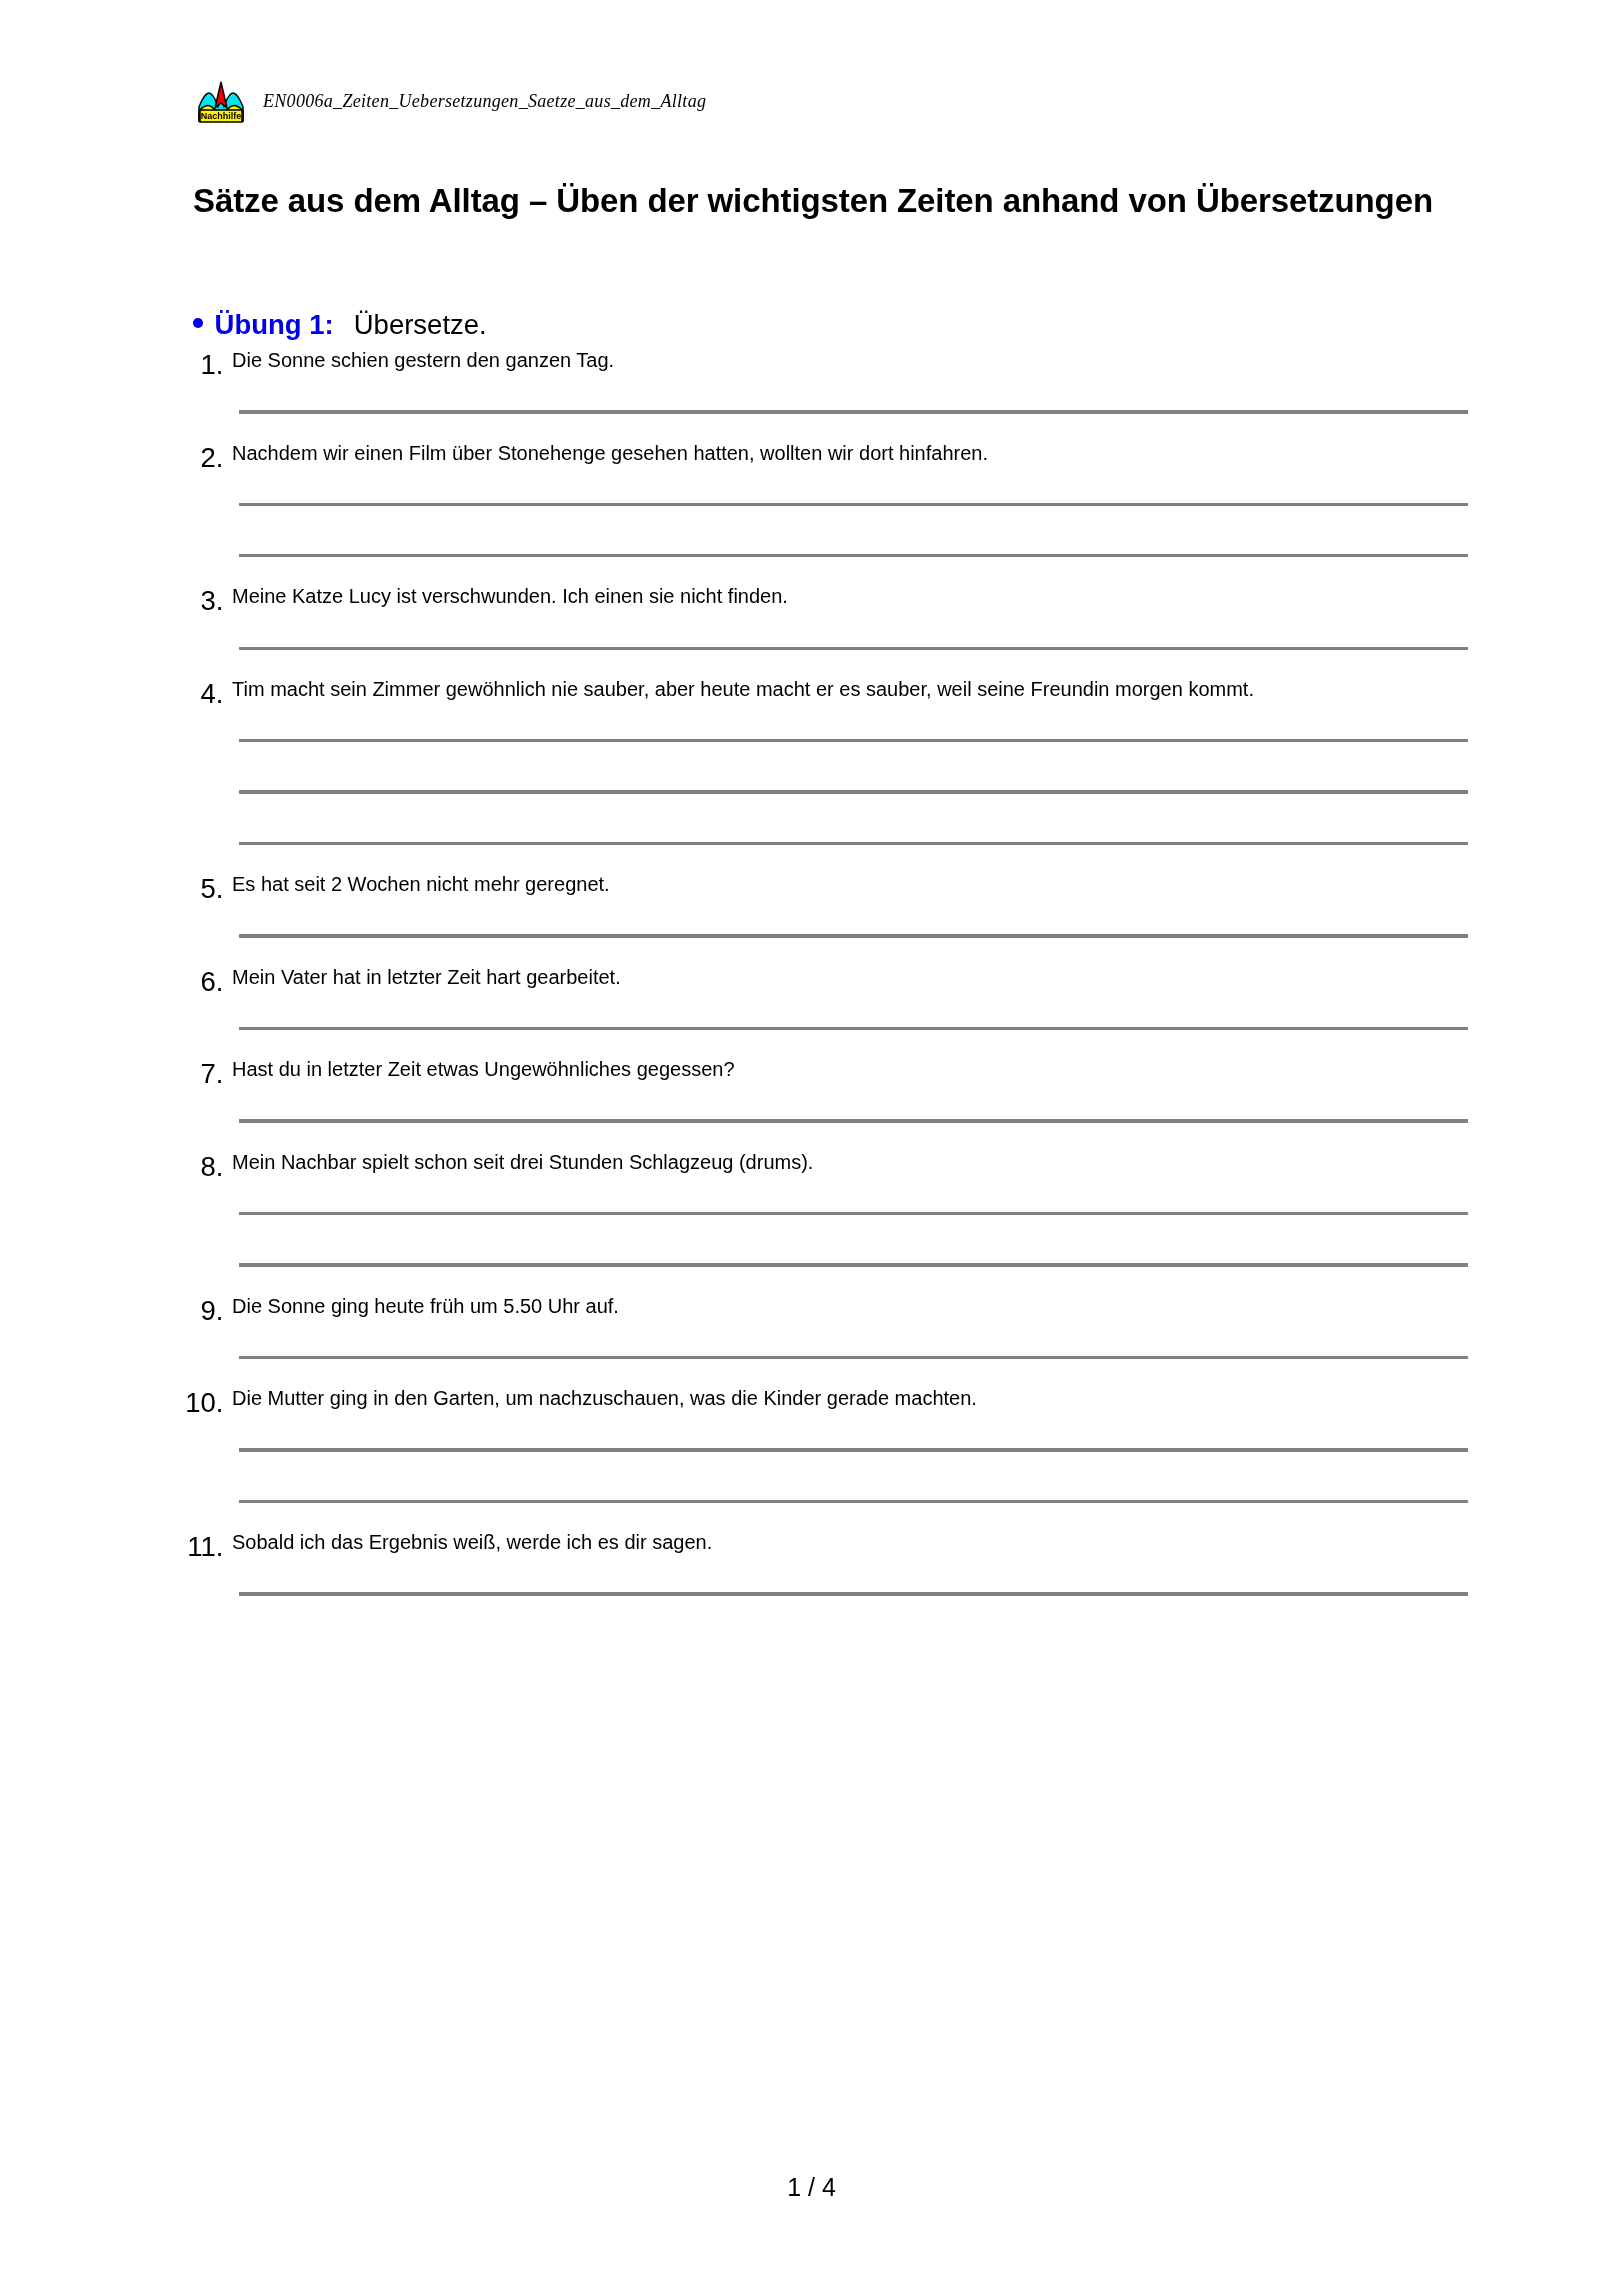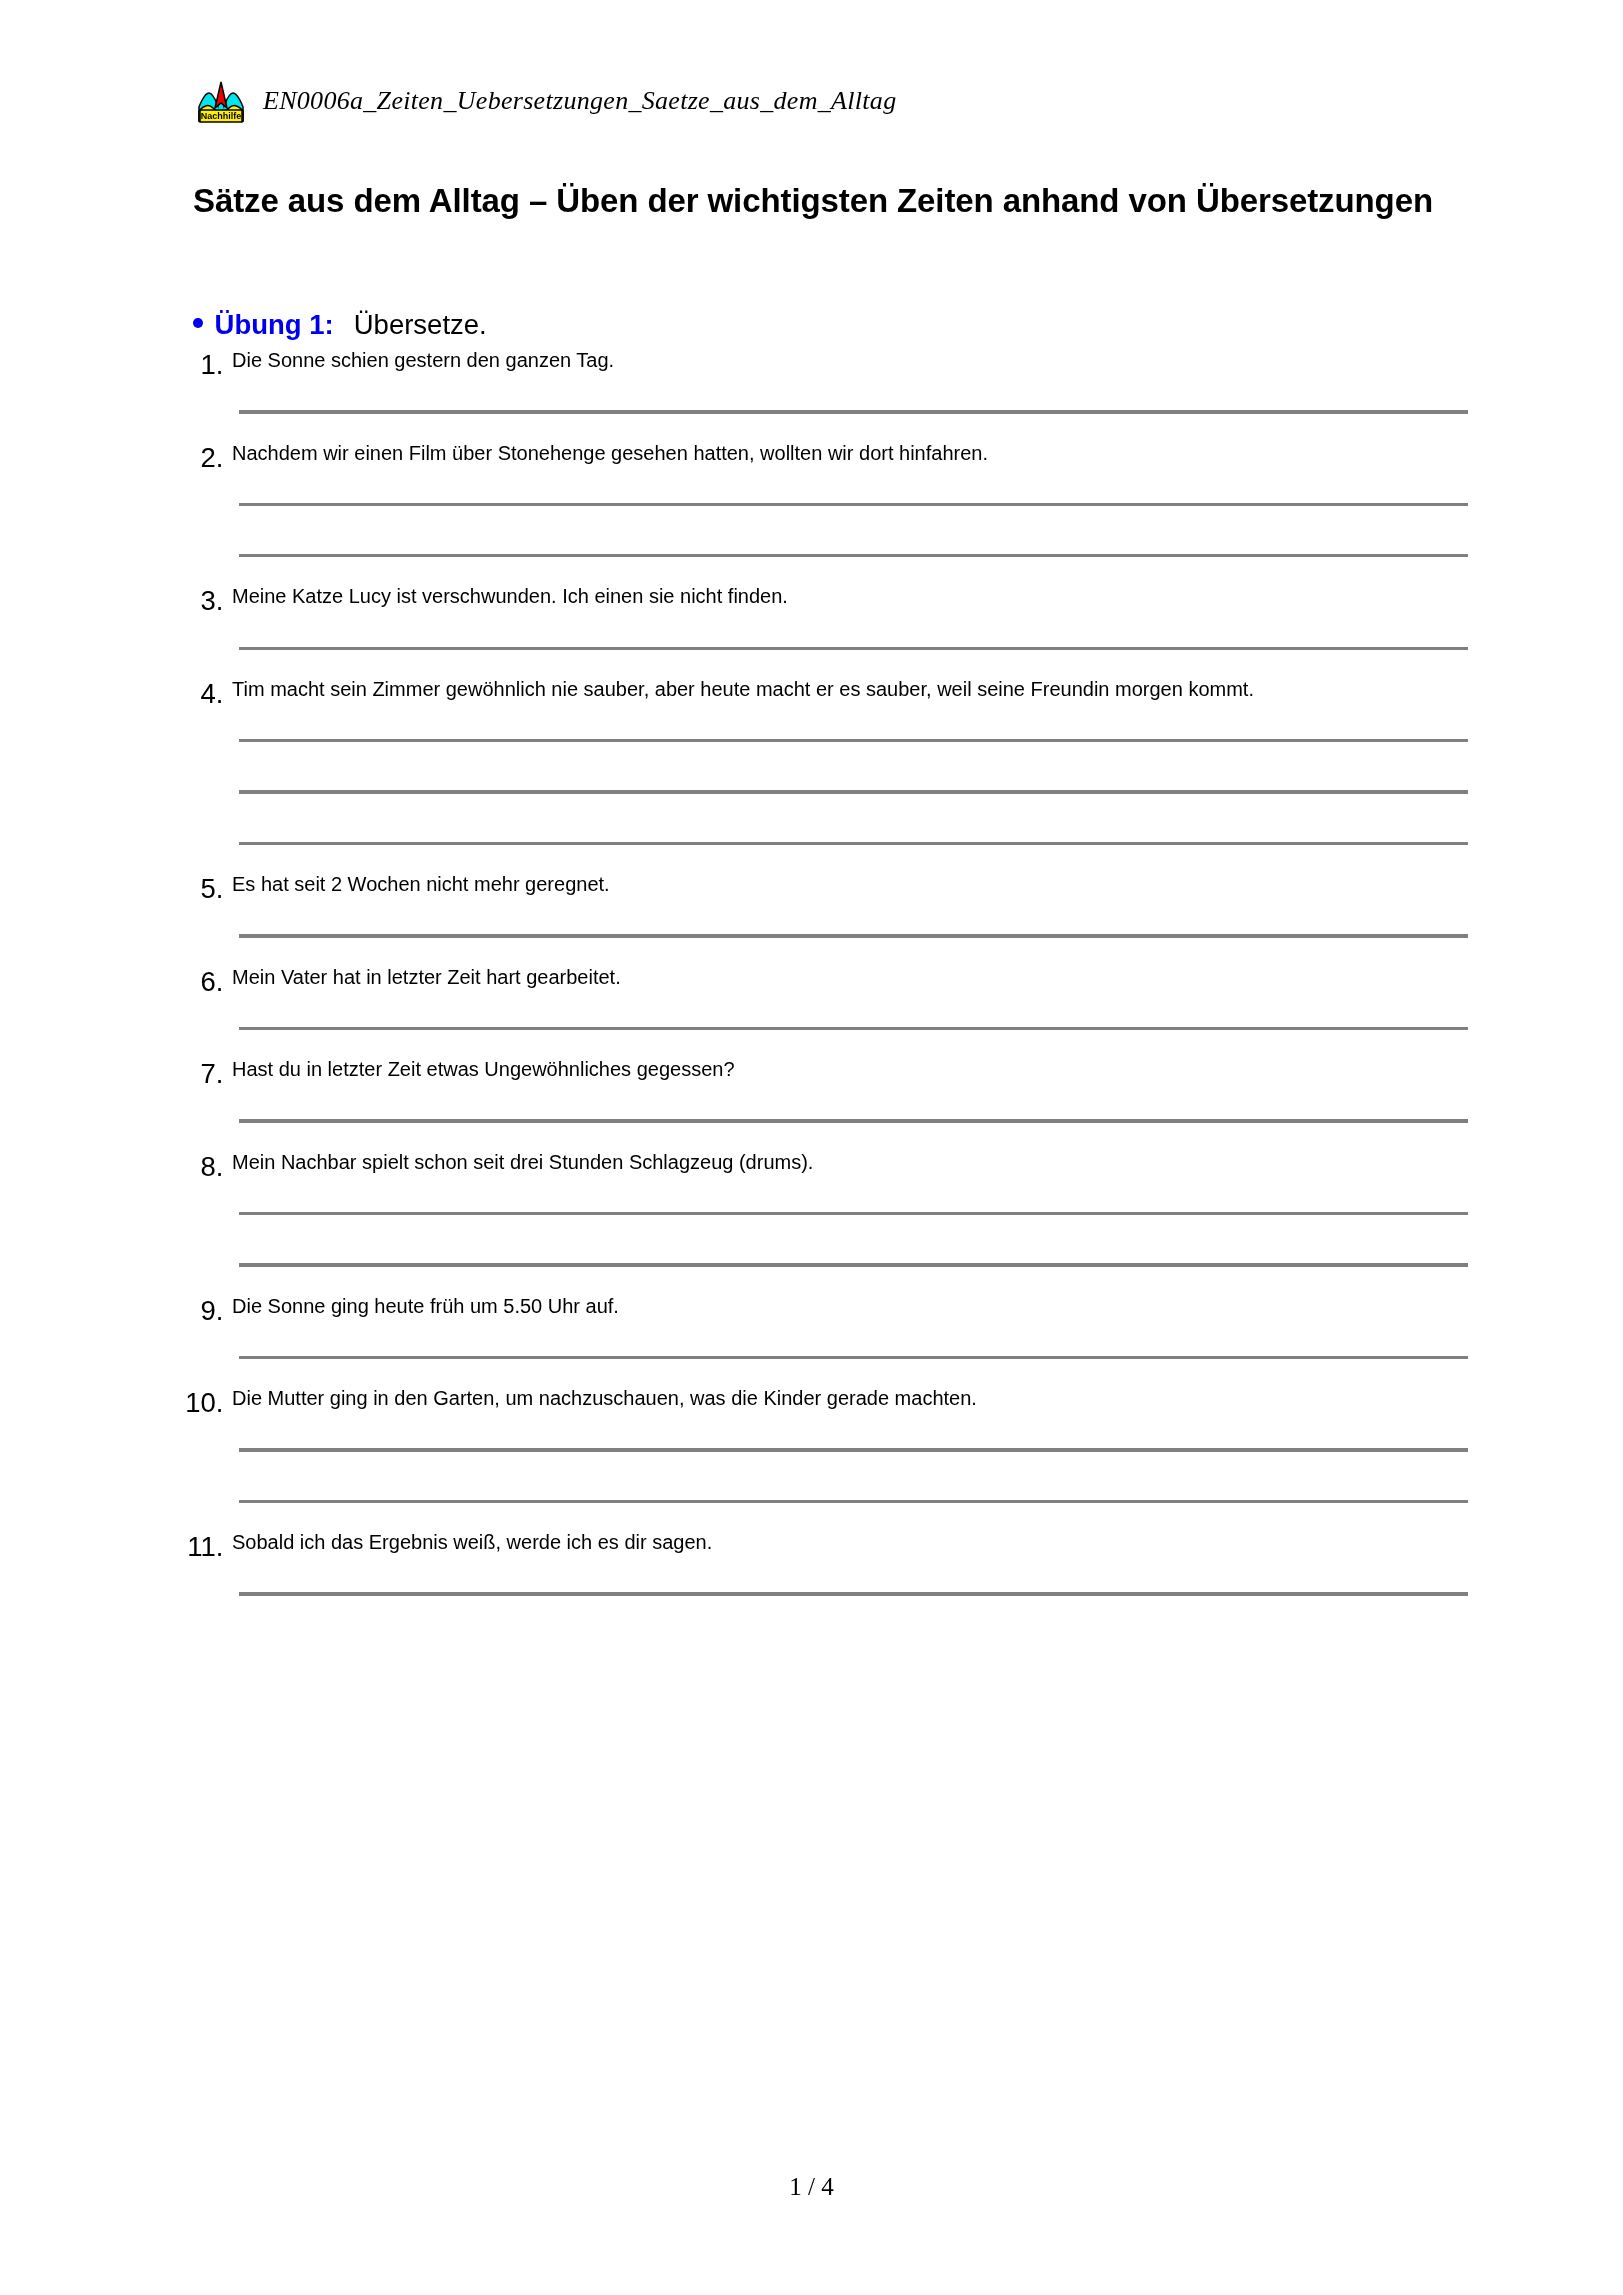--- a/index.html
+++ b/index.html
@@ -34,21 +34,21 @@
   }
   .logo {
     width: 50px;
     height: 50px;
     flex: 0 0 auto;
     display: block;
   }
   .header-title {
     font-family: "Liberation Serif", serif;
     font-style: italic;
-    font-size: 26px;
+    font-size: 18px;
     letter-spacing: 0.3px;
     color: #000000;
     white-space: nowrap;
     line-height: 1.1;
   }
 
   
   .doc-title {
     position: absolute;
     left: 193px;
@@ -142,21 +142,21 @@
     background: #808080;
   }
 
   
   .footer {
     position: absolute;
     left: 0;
     top: 2173px;
     width: 1623px;
     text-align: center;
-    font-family: Liberation Serif, serif;
+    font-family: Liberation Sans, sans-serif;
     font-size: 25px;
     color: #000000;
   }
 </style>
 </head>
 <body>
 
 <div class="page">
 
   <div class="header">

